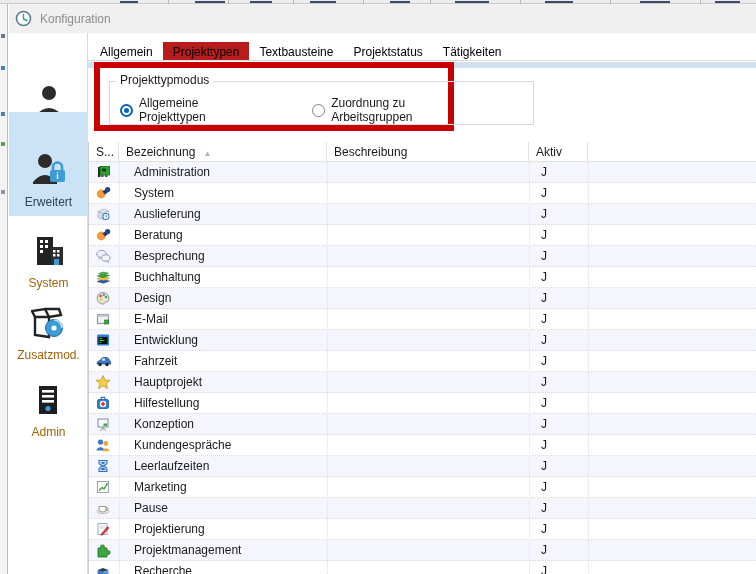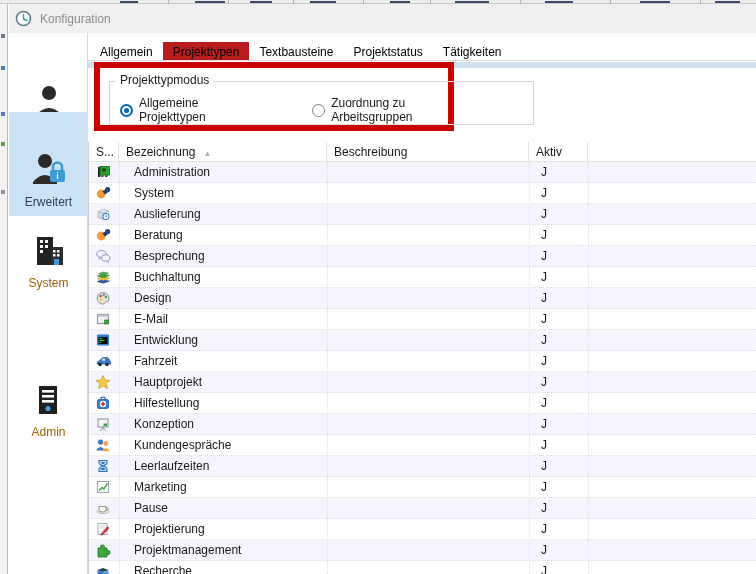--- a/index.html
+++ b/index.html
@@ -113,20 +113,28 @@
           <rect x="9" y="12" width="3" height="3" fill="#fff"></rect>
           <rect x="14" y="12" width="3" height="3" fill="#fff"></rect>
           <rect x="9" y="17" width="3" height="3" fill="#fff"></rect>
           <rect x="20" y="14" width="12" height="18" fill="#2b2b2b"></rect>
           <rect x="22" y="17" width="2.5" height="2.5" fill="#fff"></rect>
           <rect x="26" y="17" width="2.5" height="2.5" fill="#fff"></rect>
           <rect x="22" y="21" width="2.5" height="2.5" fill="#fff"></rect>
           <rect x="26" y="21" width="2.5" height="2.5" fill="#fff"></rect>
           <rect x="23" y="26" width="5" height="6" fill="#3d9bd6"></rect>
         </svg></span><span class="lbl">System</span></div>
+    <div class="side-item" style="top: 272px;"><span class="side-icon"><svg width="36" height="36" viewBox="0 0 36 36">
+          <path d="M4 12 L18 12 L18 32 L4 30 z" fill="none" stroke="#222" stroke-width="2.4"></path>
+          <path d="M4 12 L1 6 L14 4 L18 12" fill="none" stroke="#222" stroke-width="2.4"></path>
+          <path d="M18 12 L30 10 L28 4 L14 4" fill="none" stroke="#222" stroke-width="2.4"></path>
+          <circle cx="23" cy="23" r="8.5" fill="#3d9bd6" stroke="#1c6ea8" stroke-width="1"></circle>
+          <circle cx="23" cy="23" r="2.6" fill="#fff"></circle>
+          <path d="M23 15 a8 8 0 0 1 8 8" fill="none" stroke="#bfe2f5" stroke-width="1.6"></path>
+        </svg></span><span class="lbl">Zusatzmod.</span></div>
     <div class="side-item" style="top: 349px;"><span class="side-icon"><svg width="36" height="36" viewBox="0 0 36 36">
           <rect x="8" y="4" width="18" height="28" fill="#1e1e1e"></rect>
           <rect x="11" y="8" width="12" height="2.6" fill="#fff"></rect>
           <rect x="11" y="13" width="12" height="2.6" fill="#fff"></rect>
           <rect x="11" y="18" width="12" height="2.6" fill="#fff"></rect>
           <circle cx="17" cy="26.5" r="2.6" fill="#3d9bd6"></circle>
         </svg></span><span class="lbl">Admin</span></div>
   </div>
 
 <div class="tabstrip">

